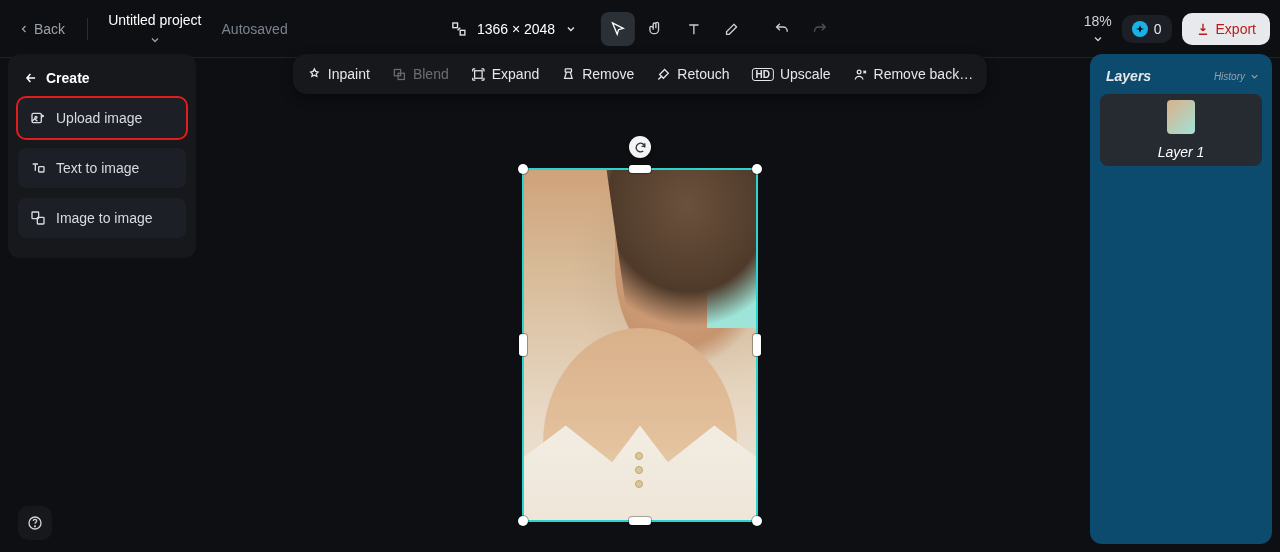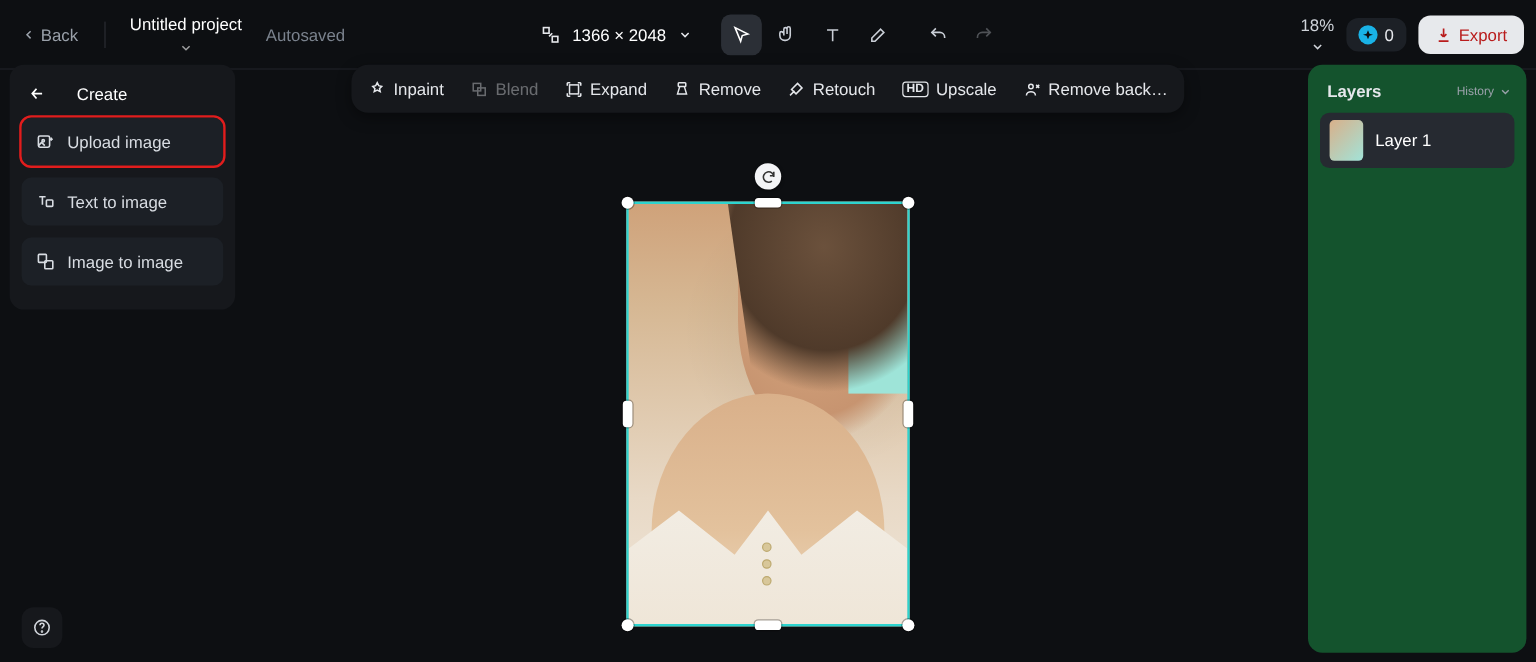--- a/index.html
+++ b/index.html
@@ -68,38 +68,39 @@
   }
 
   
   .workspace { position: absolute; top: 46px; left: 0; right: 0; bottom: 0; }
 
   .left-panel {
     position: absolute; top: 8px; left: 8px;
     width: 188px; background: #16181c; border-radius: 12px;
     padding: 10px;
   }
-  .create-title { display: flex; align-items: center; gap: 26px; font-weight: 400; padding: 6px 6px 12px 6px; color:#fff;}
+  .create-title { display: flex; align-items: center; gap: 8px; font-weight: 700; padding: 6px 6px 12px 6px; color:#fff;}
   .create-item {
     display: flex; align-items: center; gap: 10px;
     background: #1c2026; border-radius: 8px; padding: 12px 12px;
     color: #d8dce2; cursor: pointer; margin-bottom: 10px;
   }
   .create-item.highlight { outline: 2px solid #e11d1d; outline-offset: 0; }
 
   .right-panel {
     position: absolute; top: 8px; right: 8px; bottom: 8px;
-    width: 182px; background: #14532d; border-radius: 12px;
+    width: 182px; background: #0c4a6e; border-radius: 12px;
     padding: 10px;
+    font-style: italic;
   }
   .layers-head { display: flex; align-items: center; justify-content: space-between; padding: 4px 2px 10px 6px; }
   .layers-head .history { color: #9aa1aa; display:flex; align-items:center; gap:4px; cursor:pointer; font-size:10px;}
   .layer-row {
     display: flex; align-items: center; gap: 10px;
-    background: #262a31; border-radius: 8px; padding: 6px 8px; cursor: pointer;
+    background: #262a31; border-radius: 8px; padding: 6px 8px; cursor: pointer; flex-direction: column;
   }
   .layer-thumb { width: 28px; height: 34px; border-radius: 4px; background: linear-gradient(135deg,#d9b08a 0%, #a2e3d8 100%); }
   .layer-name { color: #fff; }
 
   .help-btn {
     position: absolute; bottom: 12px; left: 18px;
     width: 34px; height: 34px; border-radius: 10px; background: #16181c;
     display:flex; align-items:center; justify-content:center; cursor:pointer; color:#cfd3d9;
   }
 

